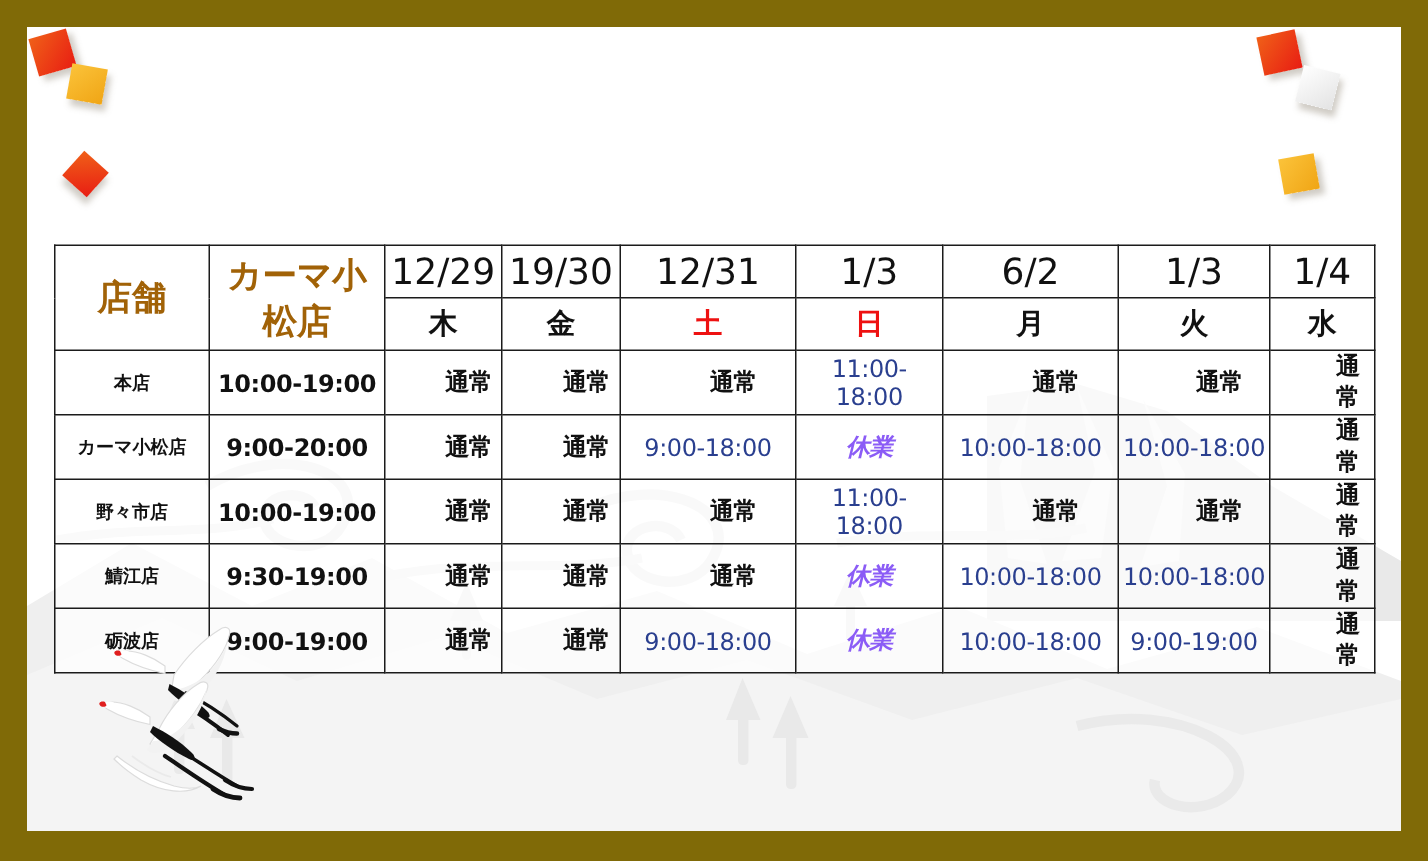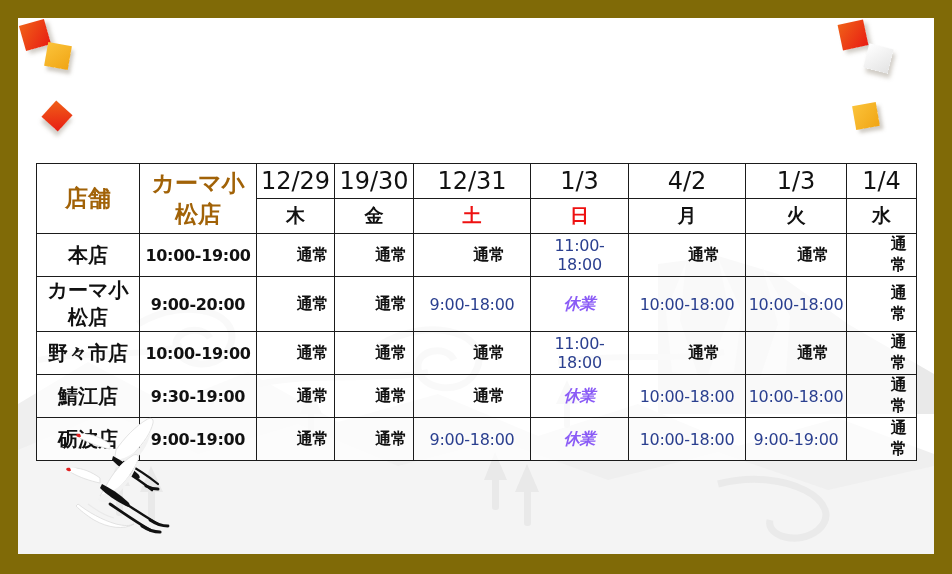--- a/index.html
+++ b/index.html
@@ -126,21 +126,21 @@
   }
   .th-dow {
     font-weight: bold;
     font-size: 19px;
     color: #111111;
   }
   .th-dow.holiday { color: #ee1111; }
 
   td.store-name {
     font-weight: bold;
-    font-size: 20px;
+    font-size: 12px;
     color: #111111;
   }
   td.normal-hours {
     font-weight: bold;
     font-size: 16px;
     color: #111111;
     letter-spacing: -0.3px;
   }
   td.cell {
     font-weight: bold;
@@ -231,21 +231,21 @@
           <col class="c-d7">
       </colgroup>
       <thead>
         <tr>
           <th class="th-corner" rowspan="2">店舗</th>
           <th class="th-corner" rowspan="2">カーマ小松店</th>
           <th class="th-date">12/29</th>
           <th class="th-date">19/30</th>
           <th class="th-date">12/31</th>
           <th class="th-date">1/3</th>
-          <th class="th-date">4/2</th>
+          <th class="th-date">6/2</th>
           <th class="th-date">1/3</th>
           <th class="th-date">1/4</th>
         </tr>
         <tr>
           <th class="th-dow">木</th>
           <th class="th-dow">金</th>
           <th class="th-dow holiday">土</th>
           <th class="th-dow holiday">日</th>
           <th class="th-dow">月</th>
           <th class="th-dow">火</th>

